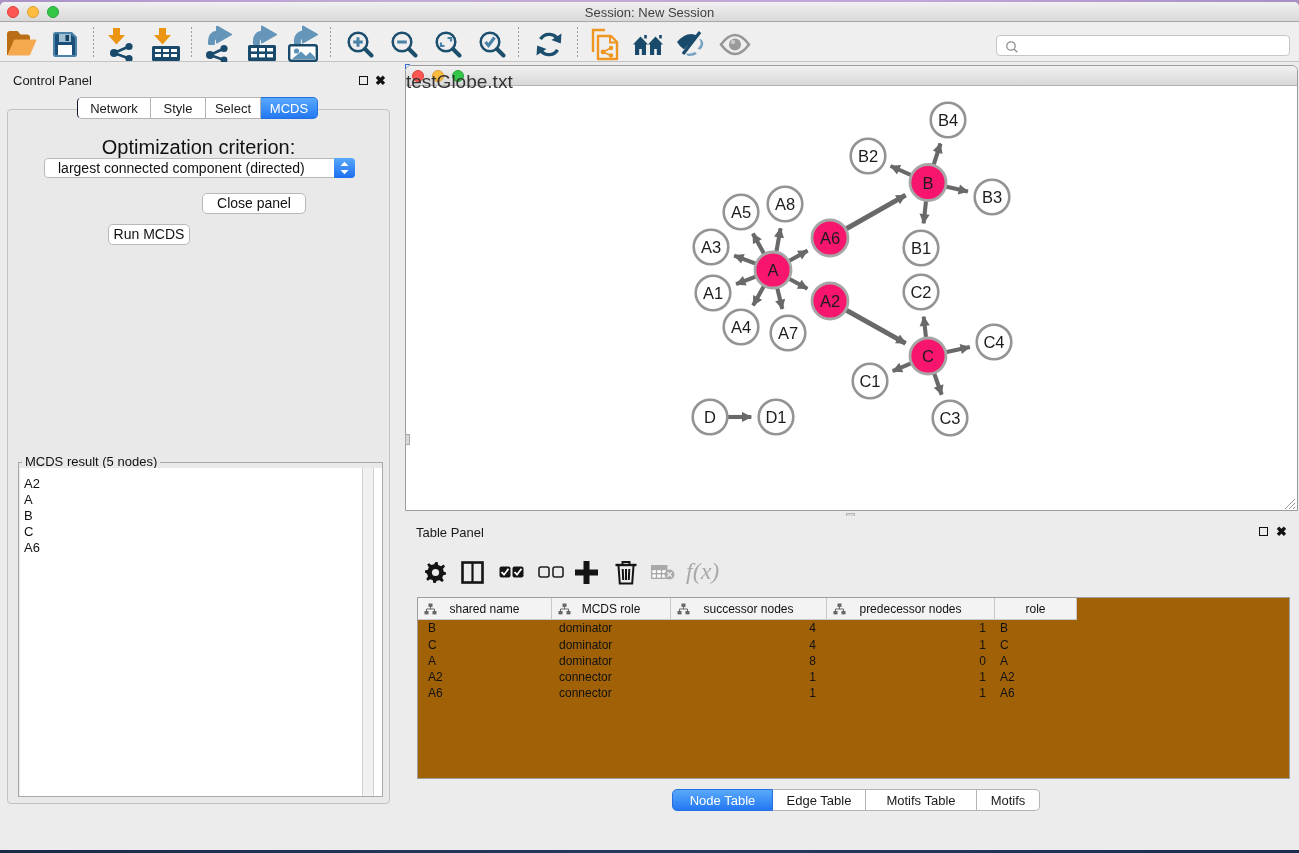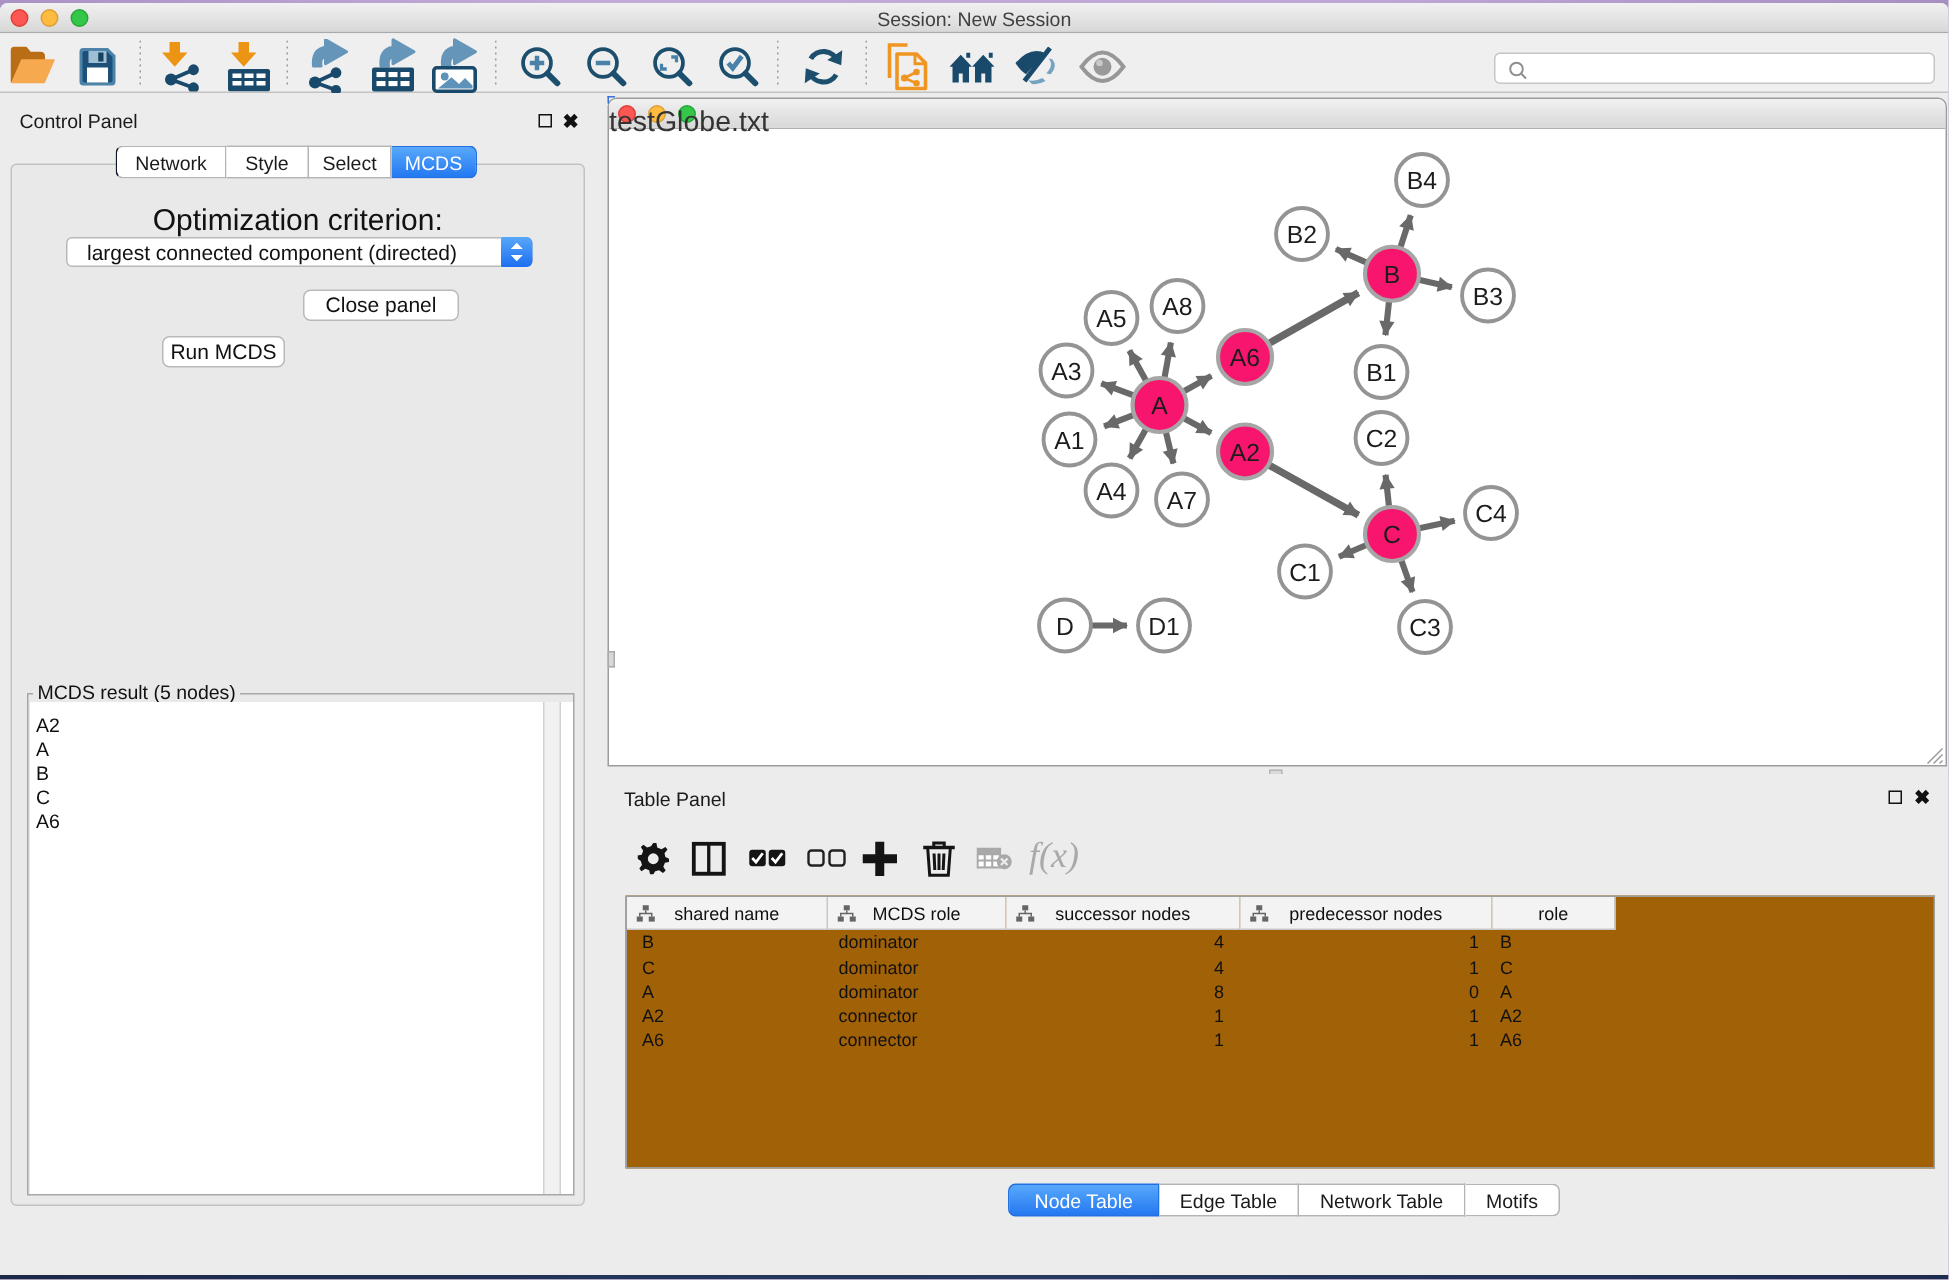--- a/index.html
+++ b/index.html
@@ -399,18 +399,18 @@
         <div class="trow" style="left:582px;top:70.9px;">A2</div>
       <div class="trow" style="left:10px;top:87.1px;">A6</div>
         <div class="trow" style="left:141px;top:87.1px;">connector</div>
         <div class="trow" style="left:253px;top:87.1px;width:145px;text-align:right;">1</div>
         <div class="trow" style="left:409px;top:87.1px;width:159px;text-align:right;">1</div>
         <div class="trow" style="left:582px;top:87.1px;">A6</div>
     </div>
     <div class="tabbar" style="left:270px;top:273px;">
       <div class="tab sel first" style="width:101px;">Node Table</div>
       <div class="tab" style="width:93px;">Edge Table</div>
-      <div class="tab" style="width:111px;">Network Table</div>
+      <div class="tab" style="width:111px;">Motifs Table</div>
       <div class="tab last" style="width:63px;">Motifs</div>
     </div>
   </div>
 </div>
 <div id="navy"></div>
 
 </body></html>

